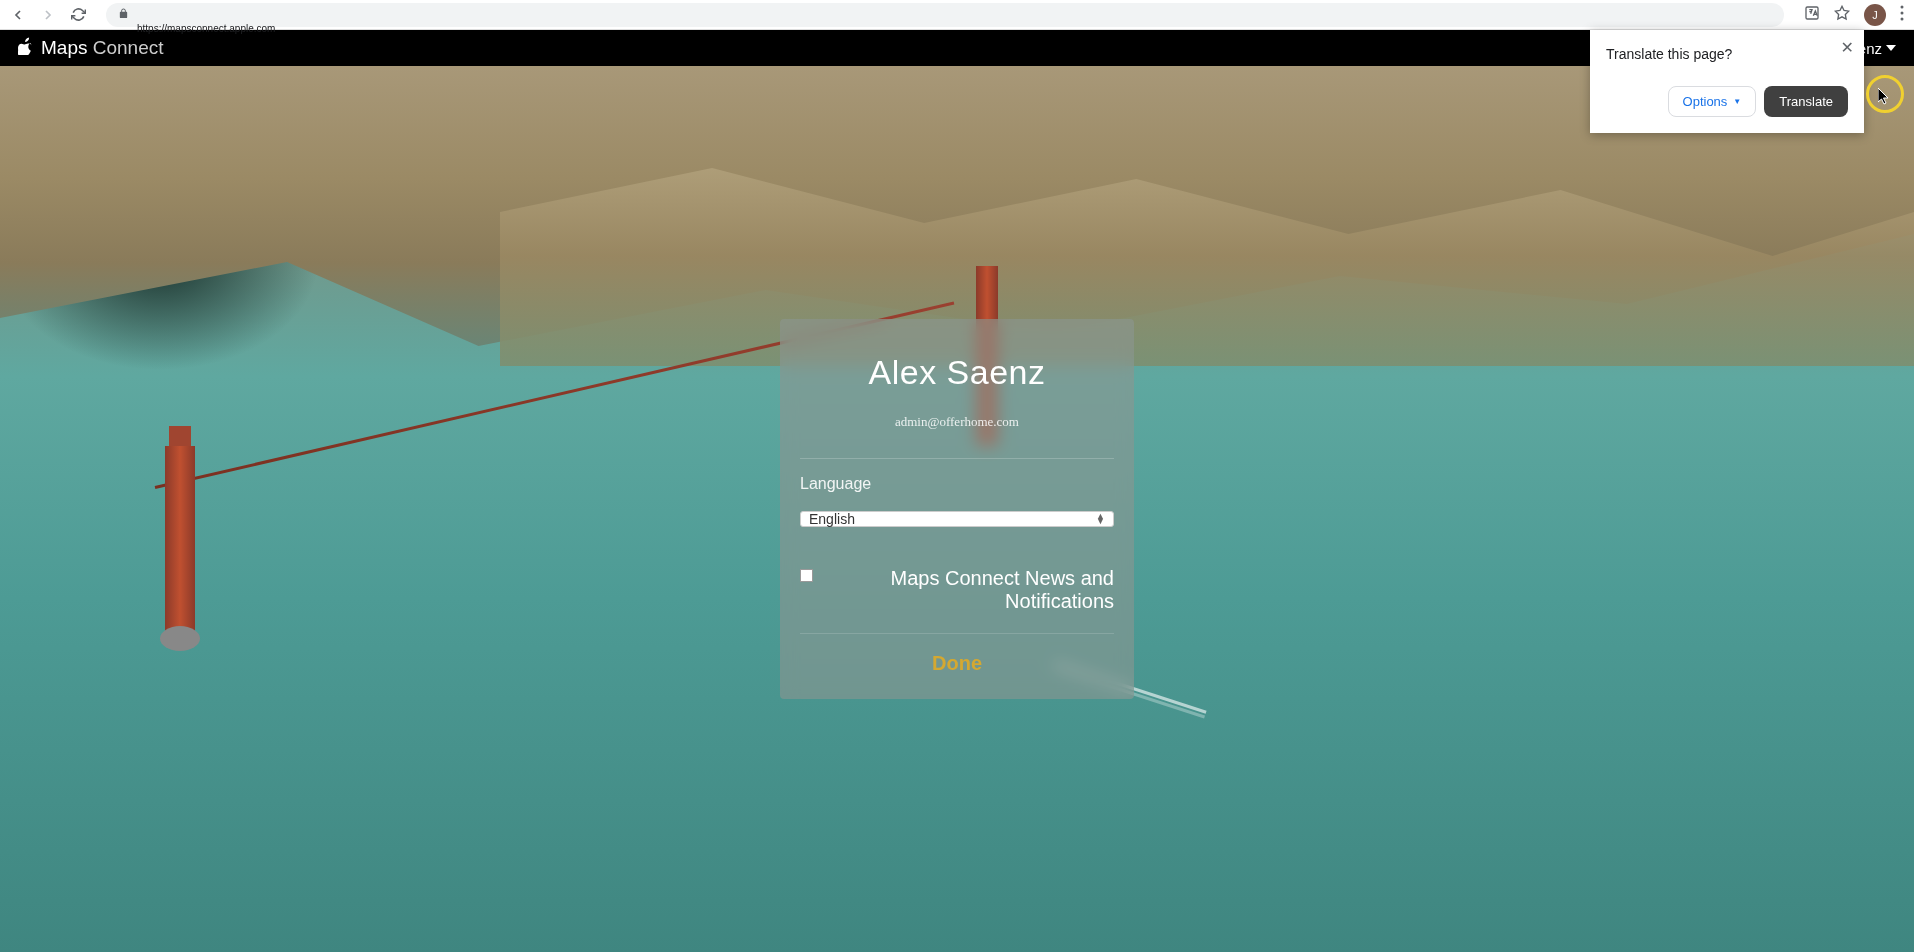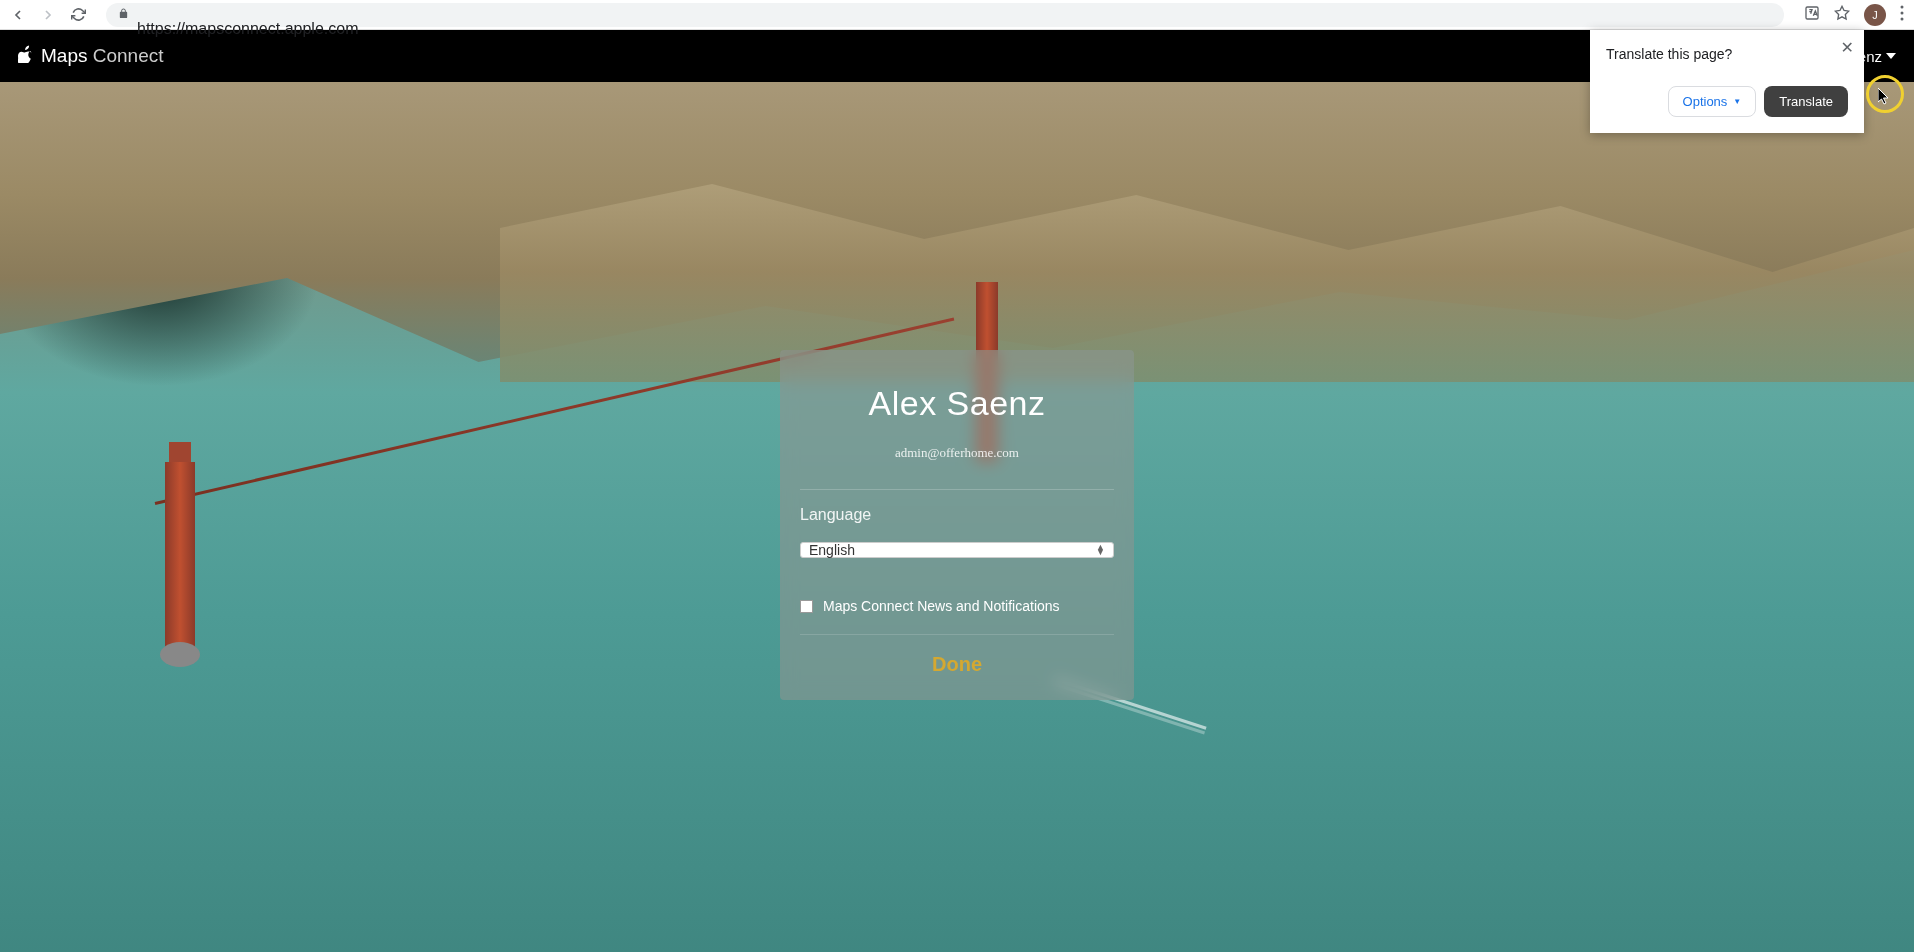--- a/index.html
+++ b/index.html
@@ -5,27 +5,27 @@
     * { margin: 0; padding: 0; box-sizing: border-box; }
     body { font-family: -apple-system, BlinkMacSystemFont, 'Segoe UI', Helvetica, Arial, sans-serif; width: 1914px; height: 952px; overflow: hidden; position: relative; }
     
     
     .browser-chrome { height: 30px; background: #fff; border-bottom: 1px solid #ddd; display: flex; align-items: center; padding: 0 10px; gap: 12px; }
     .nav-buttons { display: flex; gap: 14px; align-items: center; }
     .nav-btn { width: 16px; height: 16px; display: flex; align-items: center; justify-content: center; color: #5f6368; cursor: pointer; }
     .nav-btn.disabled { color: #bdc1c6; }
     .url-bar { flex: 1; display: flex; align-items: center; background: #f1f3f4; border-radius: 14px; height: 24px; padding: 0 12px; gap: 8px; margin: 0 8px; }
     .lock-icon { color: #5f6368; font-size: 12px; }
-    .url-text { color: #202124; font-size: 16px; flex: 1; margin-top: 28px; }
+    .url-text { color: #202124; font-size: 10px; flex: 1; margin-top: 28px; }
     .chrome-right { display: flex; gap: 14px; align-items: center; }
     .chrome-icon { color: #5f6368; cursor: pointer; }
     .avatar-circle { width: 22px; height: 22px; border-radius: 50%; background: #795548; color: #fff; font-size: 11px; display: flex; align-items: center; justify-content: center; }
     
     
-    .header { height: 52px; background: #000; display: flex; align-items: center; padding: 0 18px; color: #fff; justify-content: space-between; }
+    .header { height: 36px; background: #000; display: flex; align-items: center; padding: 0 18px; color: #fff; justify-content: space-between; }
     .header-left { display: flex; align-items: center; gap: 8px; }
     .apple-logo { font-size: 18px; }
     .header-title { font-size: 19px; font-weight: 400; }
     .header-title .light { font-weight: 300; color: #ccc; }
     .header-right { font-size: 15px; color: #fff; display: flex; align-items: center; gap: 4px; }
     
     
     .main-content { position: relative; height: calc(100% - 66px); background: linear-gradient(180deg, #8a9b8a 0%, #7a9283 15%, #5fa8a0 35%, #4d9b95 60%, #3f8680 100%); overflow: hidden; }
     .hills { position: absolute; top: 0; left: 0; right: 0; height: 280px; background: linear-gradient(180deg, #a89878 0%, #9b8a65 40%, #8a7b5a 70%, #6a8575 100%); clip-path: polygon(0 0, 100% 0, 100% 60%, 85% 85%, 70% 75%, 55% 95%, 40% 80%, 25% 100%, 15% 70%, 0 90%); }
     .hills2 { position: absolute; top: 80px; left: 500px; right: 0; height: 220px; background: linear-gradient(180deg, #b5a580 0%, #9a8862 50%, #7d8f70 100%); clip-path: polygon(0 30%, 15% 10%, 30% 35%, 45% 15%, 60% 40%, 75% 20%, 90% 50%, 100% 30%, 100% 100%, 0 100%); opacity: 0.9; }
@@ -40,21 +40,21 @@
     
     .modal { position: absolute; left: 50%; top: 50%; transform: translate(-50%, -50%); width: 354px; background: rgba(140, 150, 145, 0.6); backdrop-filter: blur(8px); border-radius: 4px; padding: 34px 20px 24px; color: #fff; }
     .modal-name { font-size: 34px; font-weight: 300; text-align: center; letter-spacing: 0.5px; }
     .modal-email { font-size: 13px; text-align: center; margin-top: 22px; color: rgba(255,255,255,0.85); font-family: Liberation Serif, serif; }
     .modal-divider { height: 1px; background: rgba(255,255,255,0.2); margin: 28px 0 16px; }
     .modal-label { font-size: 16px; color: rgba(255,255,255,0.9); margin-bottom: 18px; }
     .modal-select { width: 100%; height: 16px; background: #fff; border: 1px solid #ccc; border-radius: 3px; padding: 0 8px; font-size: 14px; color: #333; display: flex; align-items: center; justify-content: space-between; }
     .select-arrows { font-size: 9px; color: #666; line-height: 5px; }
     .modal-check-row { display: flex; align-items: flex-start; gap: 10px; margin-top: 40px; }
     .modal-checkbox { width: 13px; height: 13px; background: #fff; border: 1px solid #999; flex-shrink: 0; margin-top: 2px; }
-    .check-title { font-size: 14px; font-weight: 500; color: #fff; text-align: right; }
+    .check-title { font-size: 20px; font-weight: 500; color: #fff; text-align: right; }
     .check-desc { font-size: 12px; color: rgba(255,255,255,0.7); margin-top: 4px; line-height: 1.4; }
     .modal-divider2 { height: 1px; background: rgba(255,255,255,0.15); margin: 20px 0 18px; }
     .modal-done { text-align: center; font-size: 20px; color: #d4a831; cursor: pointer; font-weight: 700; }
     
     
     .translate-popup { position: absolute; top: 30px; right: 50px; width: 274px; background: #fff; box-shadow: 0 2px 10px rgba(0,0,0,0.3); padding: 16px; z-index: 100; }
     .translate-close { position: absolute; top: 8px; right: 10px; font-size: 16px; color: #5f6368; cursor: pointer; }
     .translate-title { font-size: 14px; color: #202124; margin-bottom: 24px; }
     .translate-buttons { display: flex; gap: 8px; justify-content: flex-end; }
     .translate-btn { padding: 7px 14px; font-size: 13px; border-radius: 8px; cursor: pointer; border: 1px solid transparent; }

